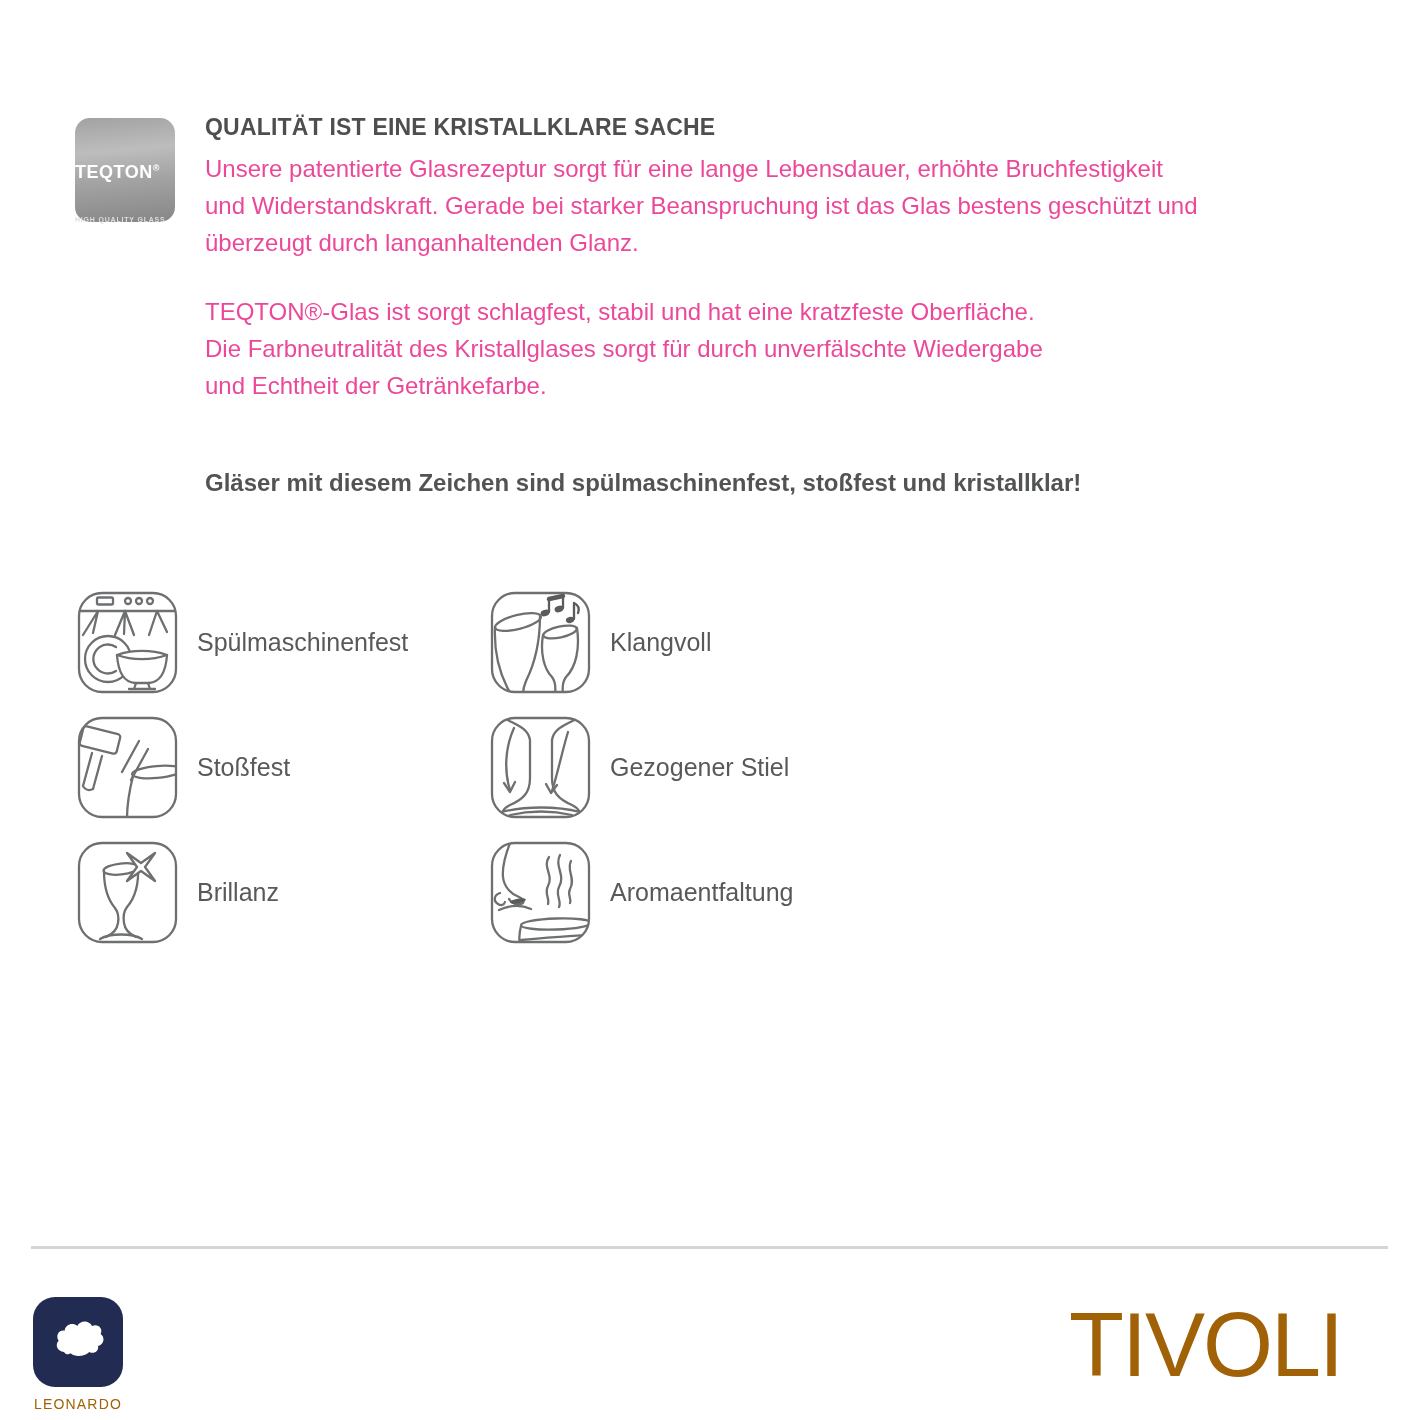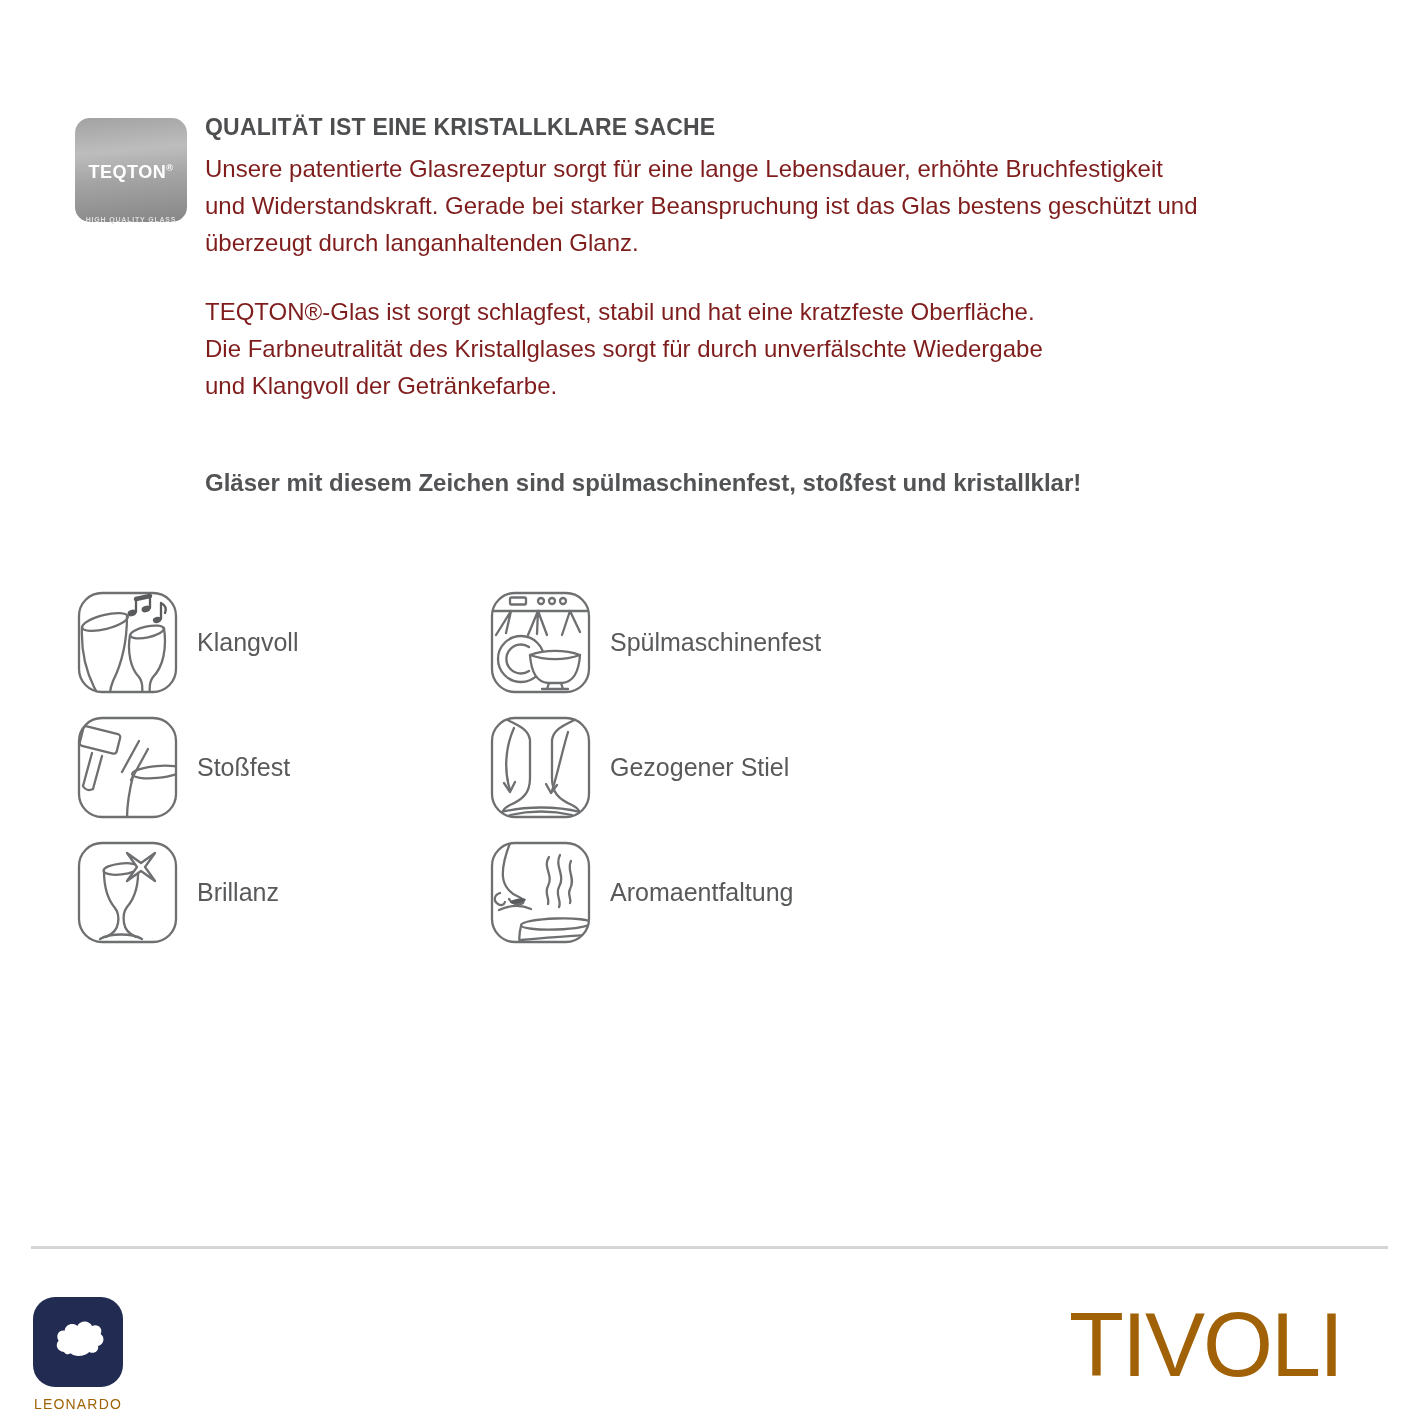--- a/index.html
+++ b/index.html
@@ -1,33 +1,33 @@
 <!DOCTYPE html>
 <html><head>
 <meta charset="utf-8">
 <style>
   html,body{margin:0;padding:0;background:#fff;}
   .page{position:relative;width:1420px;height:1420px;background:#ffffff;overflow:hidden;
         font-family:"Liberation Sans", sans-serif;color:#565759;}
 
   
-  .teqton-badge{position:absolute;left:75px;top:118px;width:112px;height:104px;border-radius:15px;
+  .teqton-badge{position:absolute;left:75px;top:118px;width:100px;height:104px;border-radius:15px;
     background:linear-gradient(175deg,#a2a2a2 0%,#bdbdbd 32%,#a4a4a4 58%,#868686 100%);
-    display:flex;flex-direction:column;align-items:center;box-sizing:border-box;gap:32px;}
+    display:flex;flex-direction:column;box-sizing:border-box;gap:32px;}
   .teqton-badge svg{margin-top:7px;}
   .tq-name{margin-top:2px;color:#ffffff;font-weight:bold;font-size:18px;letter-spacing:.5px;line-height:18px;}
   .tq-name .reg{font-size:9px;vertical-align:super;}
   .tq-sub{margin-top:3px;color:#dedede;font-size:7px;letter-spacing:.8px;font-weight:bold;}
 
   
   .copy{position:absolute;left:205px;top:112px;width:1170px;}
   .copy h1{margin:0;font-size:23px;line-height:30px;font-weight:bold;color:#4d4e50;letter-spacing:.2px;}
   .copy .para{margin-top:8px;}
   .copy .para.second{margin-top:32px;}
-  .copy .line{font-size:24px;line-height:37px;color:#7f1d1d;}
+  .copy .line{font-size:24px;line-height:37px;color:#ec4899;}
   .claim{margin-top:60px;font-size:24px;line-height:37px;font-weight:bold;color:#525355;}
 
   
   .features{position:absolute;left:77px;top:591px;display:grid;
     grid-template-columns:413px 560px;grid-auto-rows:103px;row-gap:22px;}
   .feature{display:flex;align-items:center;}
   .feature .label{margin-left:19px;font-size:25px;color:#58595b;}
   .icon-svg{flex:0 0 auto;}
   .icon-svg *{vector-effect:none;}
   .ic{stroke:#6e6f71;stroke-width:2.3;fill:none;stroke-linecap:round;stroke-linejoin:round;}
@@ -59,52 +59,26 @@
   <div class="copy">
     <h1>QUALITÄT IST EINE KRISTALLKLARE SACHE</h1>
     <div class="para">
       <div class="line">Unsere patentierte Glasrezeptur sorgt für eine lange Lebensdauer, erhöhte Bruchfestigkeit</div>
       <div class="line">und Widerstandskraft. Gerade bei starker Beanspruchung ist das Glas bestens geschützt und</div>
       <div class="line">überzeugt durch langanhaltenden Glanz.</div>
     </div>
     <div class="para second">
       <div class="line">TEQTON®-Glas ist sorgt schlagfest, stabil und hat eine kratzfeste Oberfläche.</div>
       <div class="line">Die Farbneutralität des Kristallglases sorgt für durch unverfälschte Wiedergabe</div>
-      <div class="line">und Klangvoll der Getränkefarbe.</div>
+      <div class="line">und Echtheit der Getränkefarbe.</div>
     </div>
     <div class="claim">Gläser mit diesem Zeichen sind spülmaschinenfest, stoßfest und kristallklar!</div>
   </div>
 
   <div class="features">
-
-    <div class="feature">
-      <svg class="icon-svg" width="101" height="103" viewBox="0 0 101 103">
-        <defs>
-            <clipPath id="c2">
-              <rect x="2" y="2" width="97" height="99" rx="23"></rect>
-            </clipPath>
-          </defs>
-        <rect class="ic" x="2" y="2" width="97" height="99" rx="23"></rect>
-        <g clip-path="url(#c2)">
-          <ellipse class="ic" cx="28" cy="31" rx="23.5" ry="7" transform="rotate(-14 28 31)"></ellipse>
-          <path class="ic" d="M5,36 C4,58 9,80 17,96 C19,100 20,101 20,103"></path>
-          <path class="ic" d="M50,25 C50,48 45,72 36,90 C34,95 33,99 33,103"></path>
-          <ellipse class="ic" cx="70" cy="41" rx="17" ry="5.5" transform="rotate(-12 70 41)"></ellipse>
-          <path class="ic" d="M53,44 C50,62 54,78 62,86 C65,90 66,95 65,103"></path>
-          <path class="ic" d="M87,37 C90,58 86,76 76,86 C73,90 72,95 73,103"></path>
-          <ellipse class="ic-fill" cx="55" cy="22" rx="4.5" ry="3.2" transform="rotate(-18 55 22)"></ellipse>
-          <ellipse class="ic-fill" cx="69" cy="18" rx="4.5" ry="3.2" transform="rotate(-18 69 18)"></ellipse>
-          <path class="ic" style="stroke:#5a5b5d" d="M59,21 L59,7 M73,17 L73,4"></path>
-          <path class="ic" style="stroke:#5a5b5d;stroke-width:4.5" d="M59,8 L73,5"></path>
-          <ellipse class="ic-fill" cx="80" cy="29" rx="4.2" ry="3" transform="rotate(-15 80 29)"></ellipse>
-          <path class="ic" style="stroke:#5a5b5d" d="M84,28 L84,12 C88,14 90,17 88,22"></path>
-        </g>
-      </svg>
-      <span class="label">Klangvoll</span>
-    </div>
 
     <div class="feature">
       <svg class="icon-svg" width="101" height="103" viewBox="0 0 101 103">
         <defs>
             <clipPath id="c1">
               <rect x="2" y="2" width="97" height="99" rx="23"></rect>
             </clipPath>
           </defs>
         <rect class="ic" x="2" y="2" width="97" height="99" rx="23"></rect>
         <g clip-path="url(#c1)">
@@ -122,20 +96,46 @@
           <path class="ic" d="M40,64 C55,69.5 75,69.5 90,64"></path>
           <path class="ic" d="M59,92 L57,98 M71,92 L73,98 M52,98 H78"></path>
         </g>
       </svg>
       <span class="label">Spülmaschinenfest</span>
     </div>
 
     <div class="feature">
       <svg class="icon-svg" width="101" height="103" viewBox="0 0 101 103">
         <defs>
+            <clipPath id="c2">
+              <rect x="2" y="2" width="97" height="99" rx="23"></rect>
+            </clipPath>
+          </defs>
+        <rect class="ic" x="2" y="2" width="97" height="99" rx="23"></rect>
+        <g clip-path="url(#c2)">
+          <ellipse class="ic" cx="28" cy="31" rx="23.5" ry="7" transform="rotate(-14 28 31)"></ellipse>
+          <path class="ic" d="M5,36 C4,58 9,80 17,96 C19,100 20,101 20,103"></path>
+          <path class="ic" d="M50,25 C50,48 45,72 36,90 C34,95 33,99 33,103"></path>
+          <ellipse class="ic" cx="70" cy="41" rx="17" ry="5.5" transform="rotate(-12 70 41)"></ellipse>
+          <path class="ic" d="M53,44 C50,62 54,78 62,86 C65,90 66,95 65,103"></path>
+          <path class="ic" d="M87,37 C90,58 86,76 76,86 C73,90 72,95 73,103"></path>
+          <ellipse class="ic-fill" cx="55" cy="22" rx="4.5" ry="3.2" transform="rotate(-18 55 22)"></ellipse>
+          <ellipse class="ic-fill" cx="69" cy="18" rx="4.5" ry="3.2" transform="rotate(-18 69 18)"></ellipse>
+          <path class="ic" style="stroke:#5a5b5d" d="M59,21 L59,7 M73,17 L73,4"></path>
+          <path class="ic" style="stroke:#5a5b5d;stroke-width:4.5" d="M59,8 L73,5"></path>
+          <ellipse class="ic-fill" cx="80" cy="29" rx="4.2" ry="3" transform="rotate(-15 80 29)"></ellipse>
+          <path class="ic" style="stroke:#5a5b5d" d="M84,28 L84,12 C88,14 90,17 88,22"></path>
+        </g>
+      </svg>
+      <span class="label">Klangvoll</span>
+    </div>
+
+    <div class="feature">
+      <svg class="icon-svg" width="101" height="103" viewBox="0 0 101 103">
+        <defs>
             <clipPath id="c3">
               <rect x="2" y="2" width="97" height="99" rx="23"></rect>
             </clipPath>
           </defs>
         <rect class="ic" x="2" y="2" width="97" height="99" rx="23"></rect>
         <g clip-path="url(#c3)">
           <g transform="rotate(14 23 24)">
               <rect class="ic" x="4" y="14" width="38" height="20" rx="3"></rect>
             </g>
           <path class="ic" d="M15,37 L6,70 M25,40 L16,73 M6,70 C8,74 12,75 16,73"></path>

